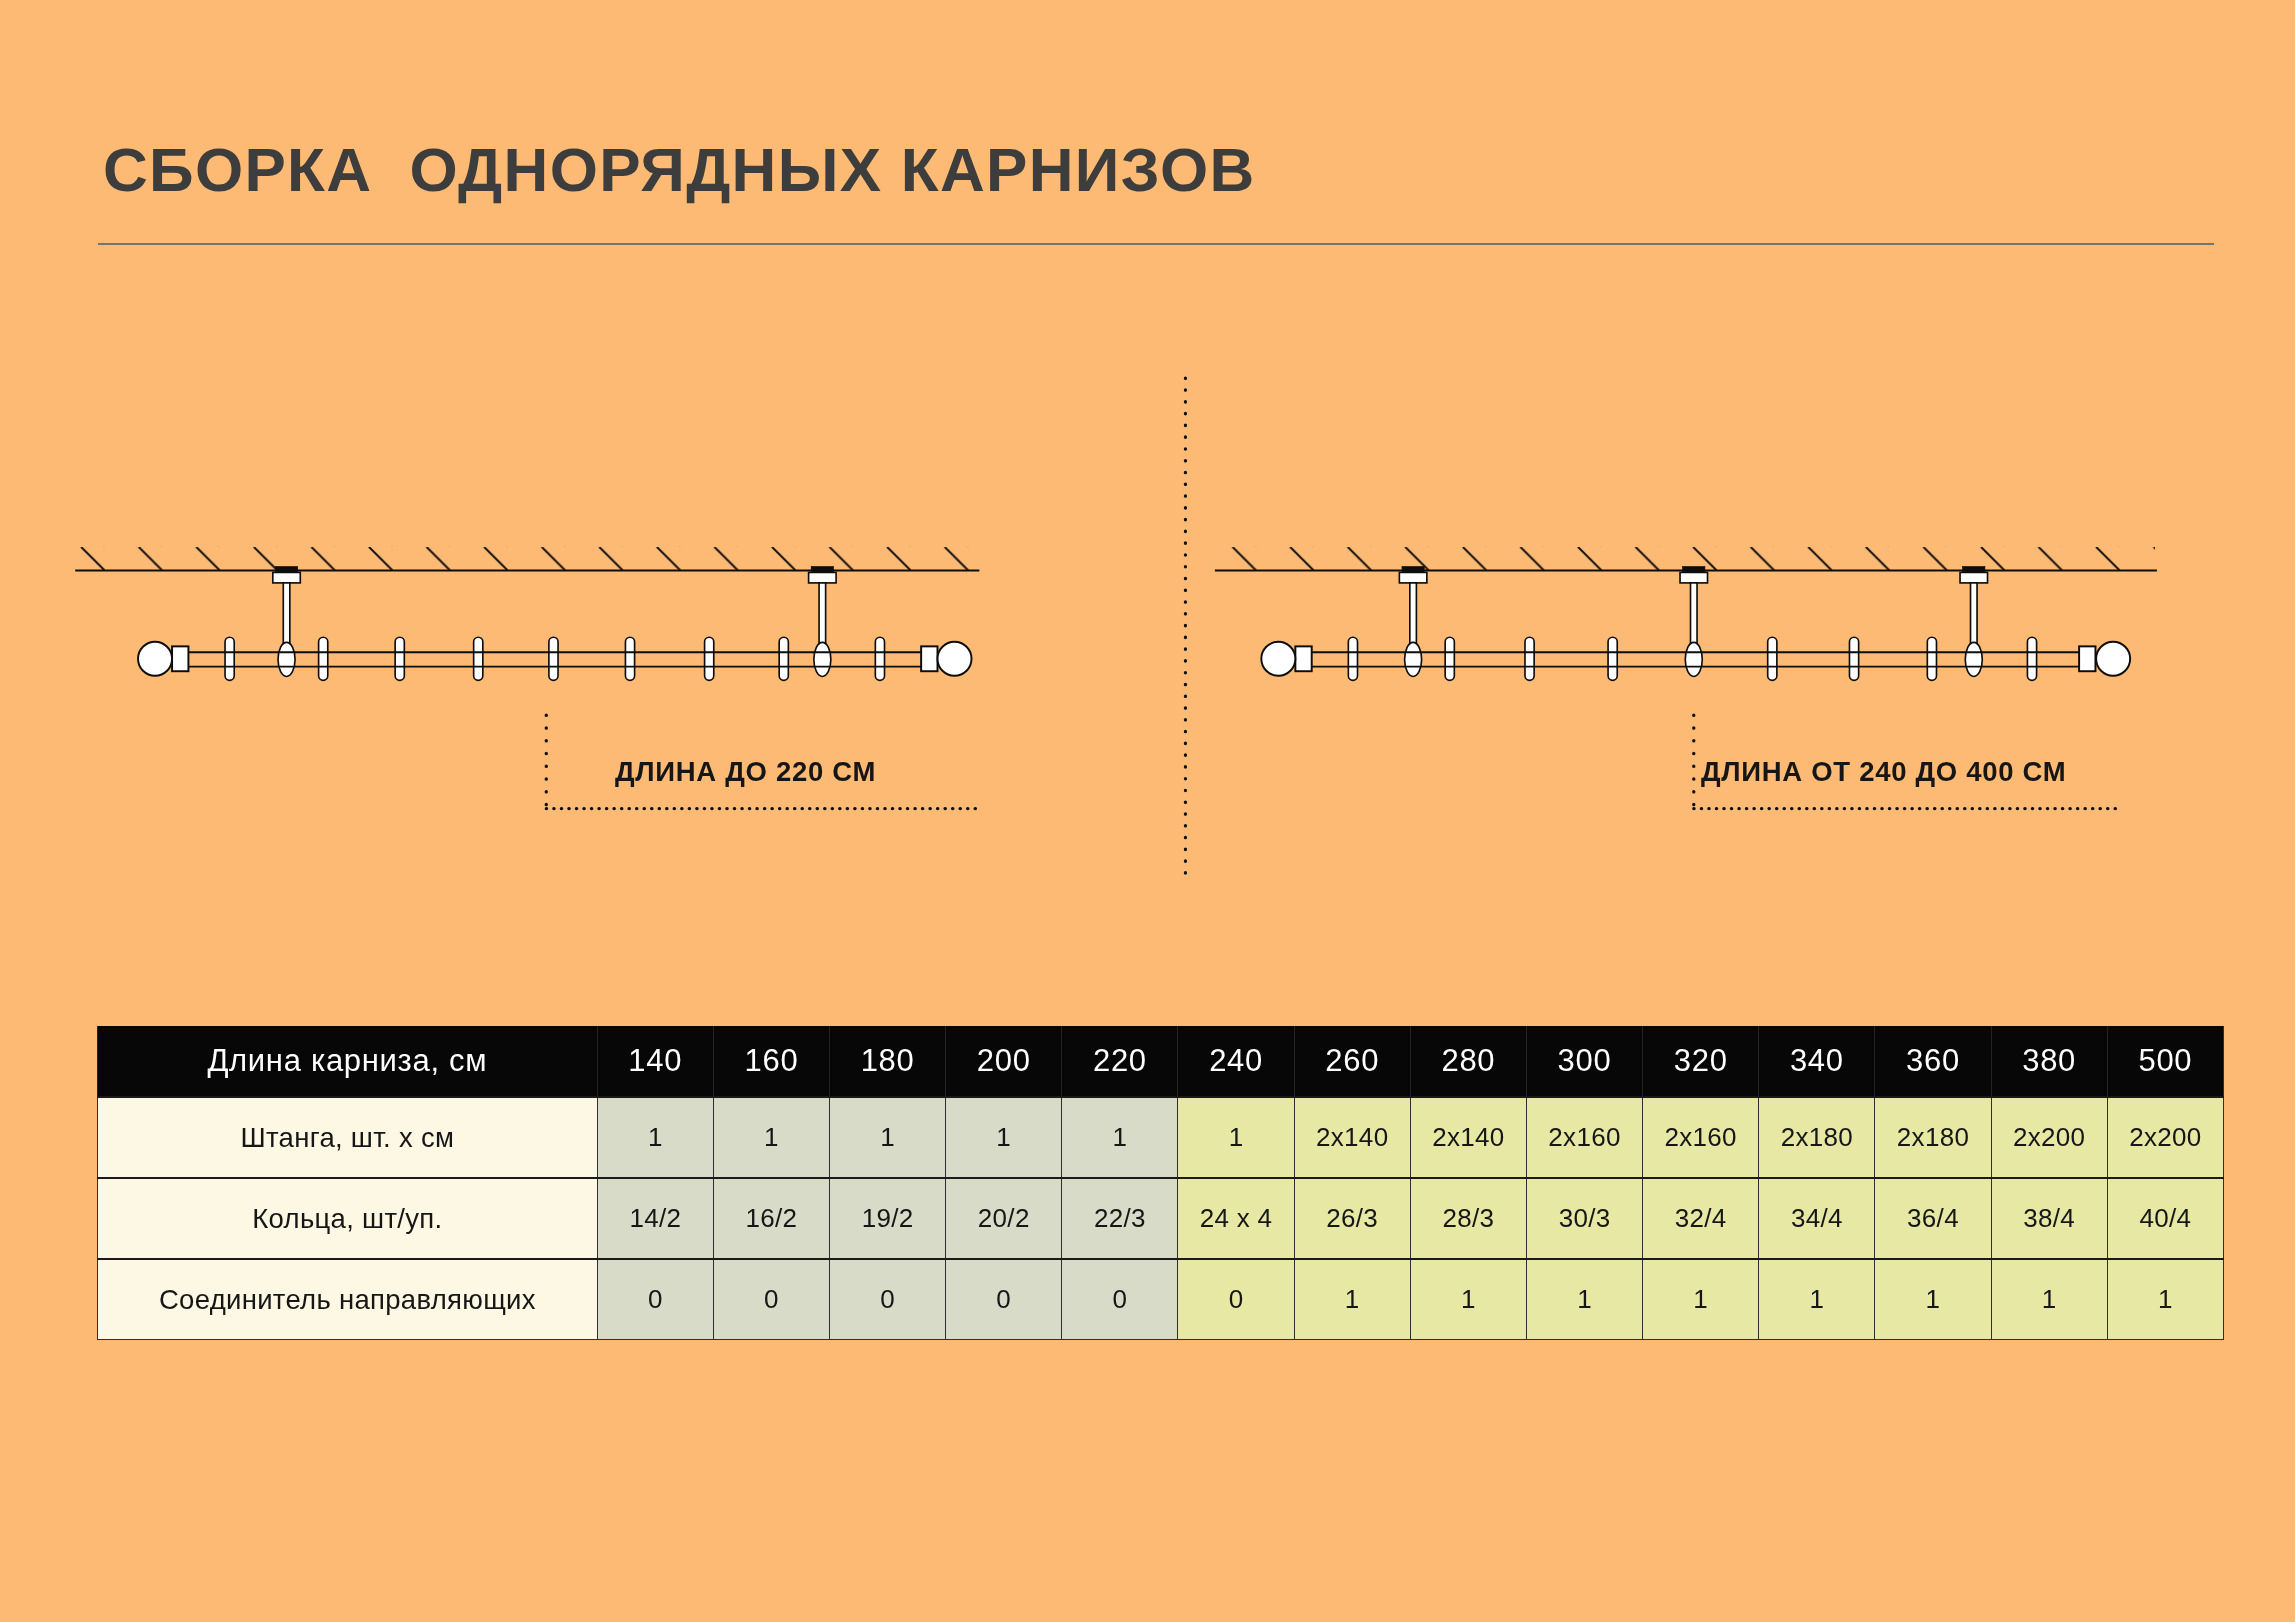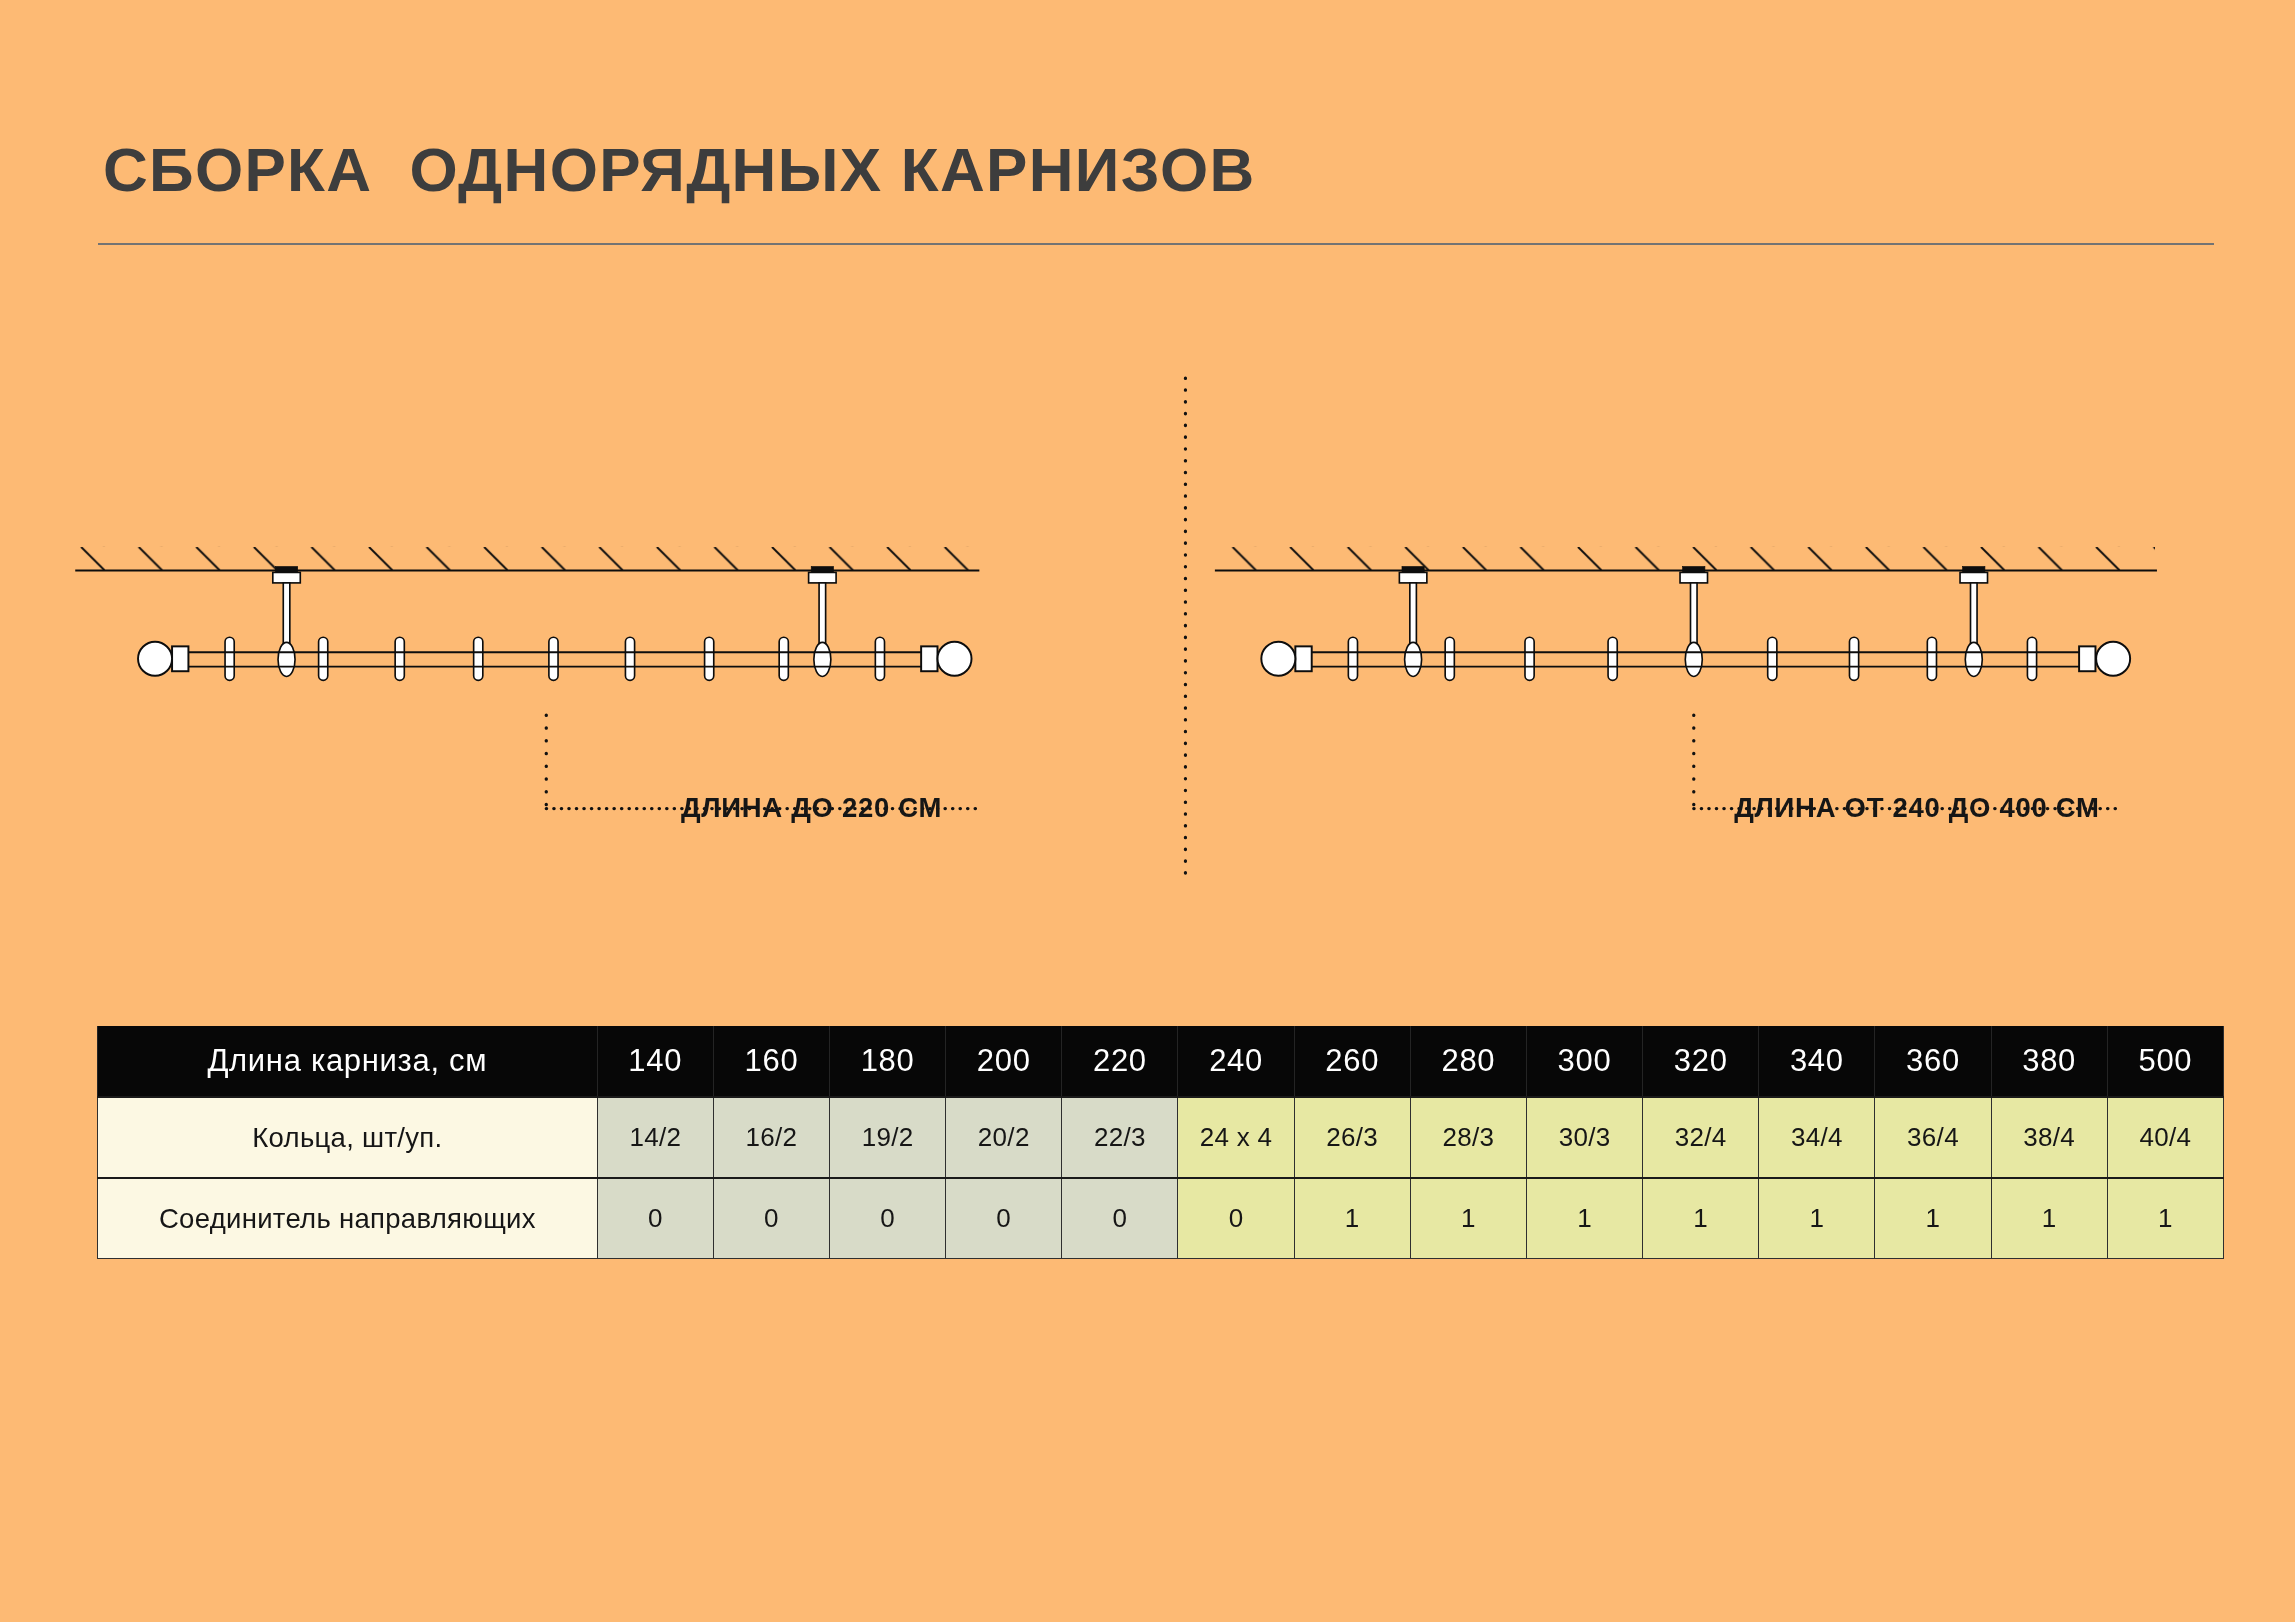--- a/index.html
+++ b/index.html
@@ -35,23 +35,21 @@
     width:2295px; height:537px;
   }
 
   .diagram-caption {
     position:absolute;
     top:756px;
     font-size:27.5px;
     font-weight:700;
     color:#161616;
     letter-spacing:0.7px;
-    text-align:center;
     white-space:nowrap;
-    margin-top:36px;
   }
   .diagram-caption.left  { left:615px;  width:393px; }
   .diagram-caption.right { left:1701px; width:432px; }
 
   table.components {
     position:absolute;
     left:97px; top:1026px;
     width:2127px;
     border-collapse:collapse;
     table-layout:fixed;
@@ -215,20 +213,37 @@
           <th class="num-col">300</th>
           <th class="num-col">320</th>
           <th class="num-col">340</th>
           <th class="num-col">360</th>
           <th class="num-col">380</th>
           <th class="num-col">500</th>
         </tr>
       </thead>
       <tbody>
         <tr>
+          <td class="label-cell">Штанга, шт. х см</td>
+          <td class="g1">1</td>
+          <td class="g1">1</td>
+          <td class="g1">1</td>
+          <td class="g1">1</td>
+          <td class="g1">1</td>
+          <td class="g2">1</td>
+          <td class="g2">2х140</td>
+          <td class="g2">2х140</td>
+          <td class="g2">2х160</td>
+          <td class="g2">2х160</td>
+          <td class="g2">2х180</td>
+          <td class="g2">2х180</td>
+          <td class="g2">2х200</td>
+          <td class="g2">2х200</td>
+        </tr>
+        <tr>
           <td class="label-cell">Кольца, шт/уп.</td>
           <td class="g1">14/2</td>
           <td class="g1">16/2</td>
           <td class="g1">19/2</td>
           <td class="g1">20/2</td>
           <td class="g1">22/3</td>
           <td class="g2">24 х 4</td>
           <td class="g2">26/3</td>
           <td class="g2">28/3</td>
           <td class="g2">30/3</td>

